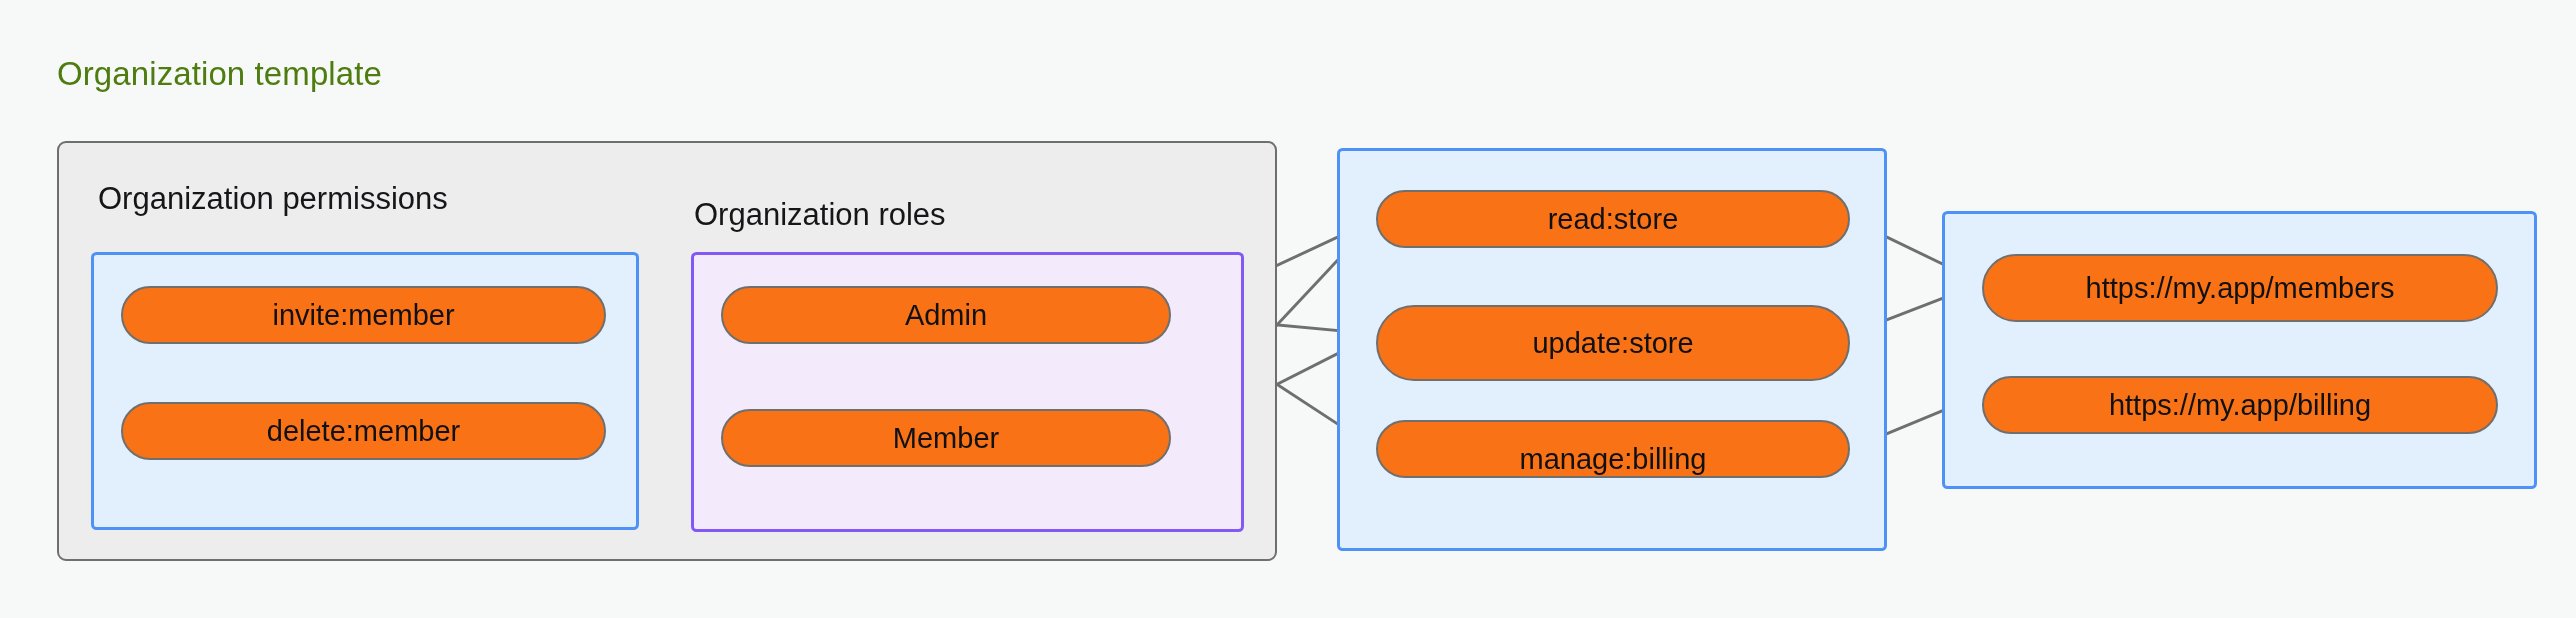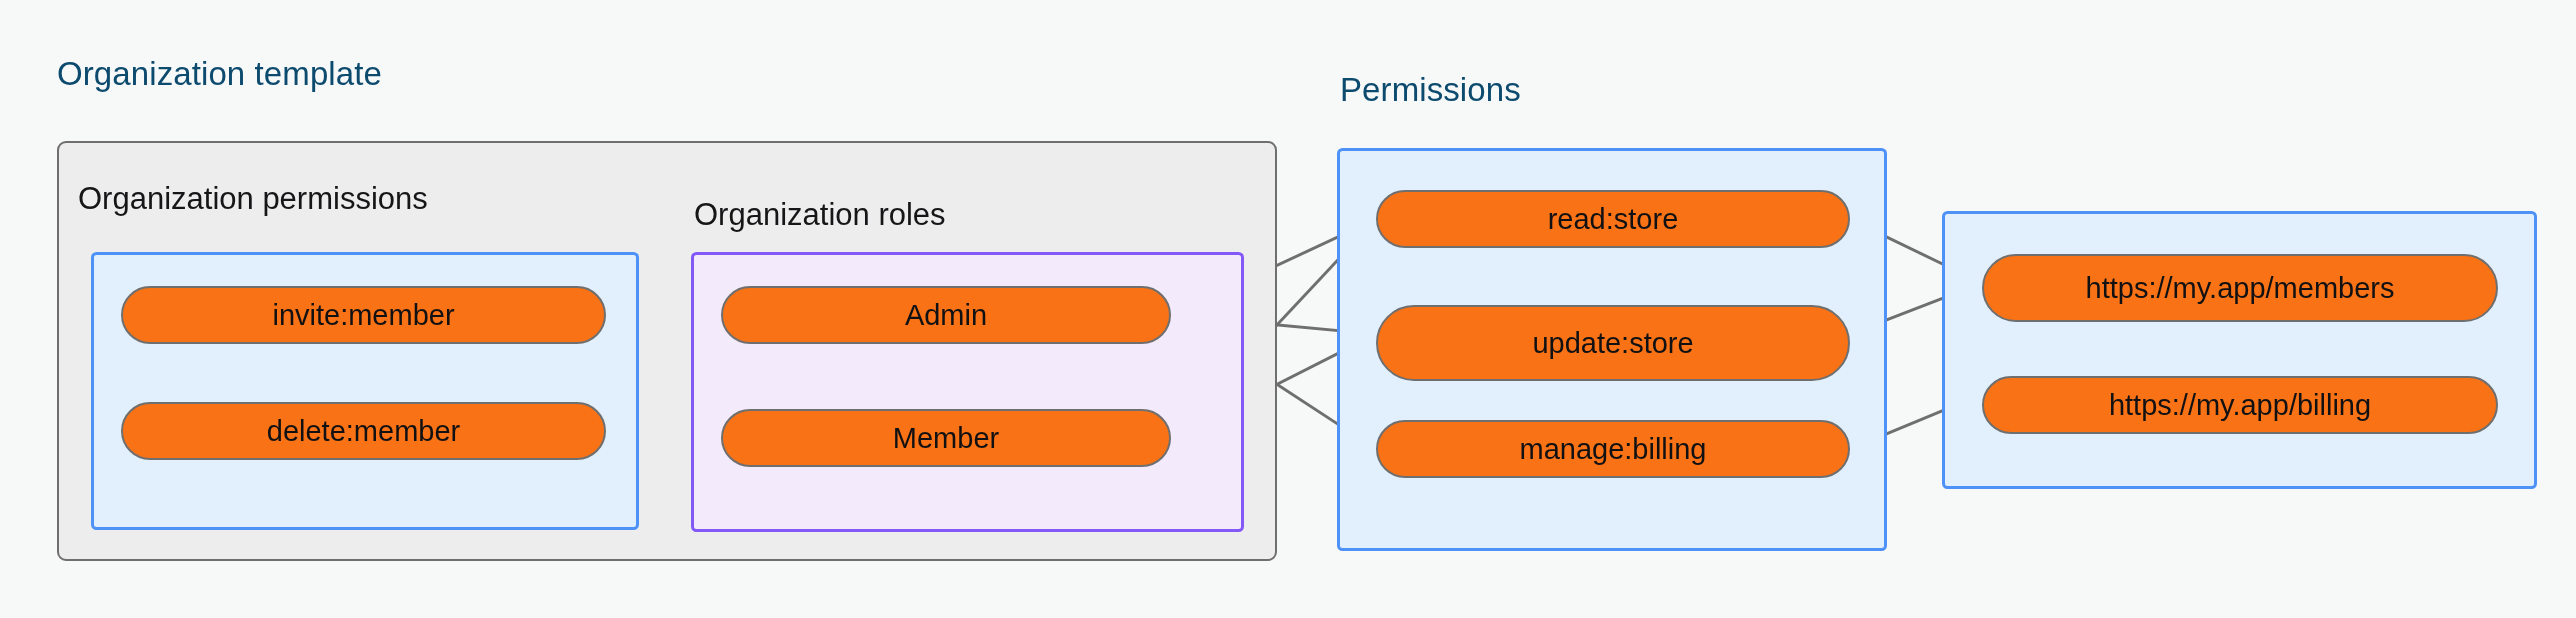--- a/index.html
+++ b/index.html
@@ -8,21 +8,21 @@
     background:#F7F8F8;
     font-family:"Liberation Sans", sans-serif;
     overflow:hidden;
     position:relative;
   }
   #stage{position:absolute;left:0;top:0;width:2576px;height:619px;}
 
   .group-title{
     position:absolute;
     font-size:33px;
-    color:#0c4a6e;
+    color:#4d7c0f;
     letter-spacing:0.1px;
     white-space:nowrap;
   }
 
   .outer-box{
     position:absolute;
     background:#EDEDED;
     border:2.7px solid #6F6F6F;
     border-radius:9px;
     box-sizing:border-box;
@@ -102,21 +102,21 @@
     <circle cx="1508" cy="366" r="10"></circle>
     <circle cx="1508" cy="492" r="10"></circle>
     <circle cx="2172" cy="310" r="10"></circle>
     <circle cx="2172" cy="432" r="10"></circle>
   </svg>
 
   <div class="group-title" style="left:57px;top:55px;">Organization template</div>
 
   <div class="outer-box" style="left:57px;top:141px;width:1220px;height:420px;"></div>
 
-  <div class="sub-title" style="left:78px;top:181px;">Organization permissions</div>
+  <div class="sub-title" style="left:98px;top:181px;">Organization permissions</div>
 
   <div class="blue-box" style="left:91px;top:252px;width:548px;height:278px;"></div>
 
   <div class="pill" style="left:121px;top:402px;width:485px;height:58px;">
     <span>delete:member</span>
   </div>
 
   <div class="pill" style="left:121px;top:286px;width:485px;height:58px;">
     <span>invite:member</span>
   </div>
@@ -126,33 +126,32 @@
   <div class="purple-box" style="left:691px;top:252px;width:553px;height:280px;"></div>
 
   <div class="pill" style="left:721px;top:409px;width:450px;height:58px;">
     <span>Member</span>
   </div>
 
   <div class="pill" style="left:721px;top:286px;width:450px;height:58px;">
     <span>Admin</span>
   </div>
 
-  <div class="group-title" style="left:1340px;top:71px;">Permissions</div>
 
   <div class="blue-box" style="left:1337px;top:148px;width:550px;height:403px;"></div>
 
   <div class="pill" style="left:1376px;top:190px;width:474px;height:58px;">
     <span>read:store</span>
   </div>
 
   <div class="pill" style="left:1376px;top:305px;width:474px;height:76px;">
     <span>update:store</span>
   </div>
 
-  <div class="pill" style="left:1376px;top:420px;width:474px;height:58px;">
+  <div class="pill" style="left:1376px;top:420px;width:474px;height:58px;align-items:flex-end;">
     <span>manage:billing</span>
   </div>
 
 
   <div class="blue-box" style="left:1942px;top:211px;width:595px;height:278px;"></div>
 
   <div class="pill" style="left:1982px;top:254px;width:516px;height:68px;">
     <span>https://my.app/members</span>
   </div>
 

